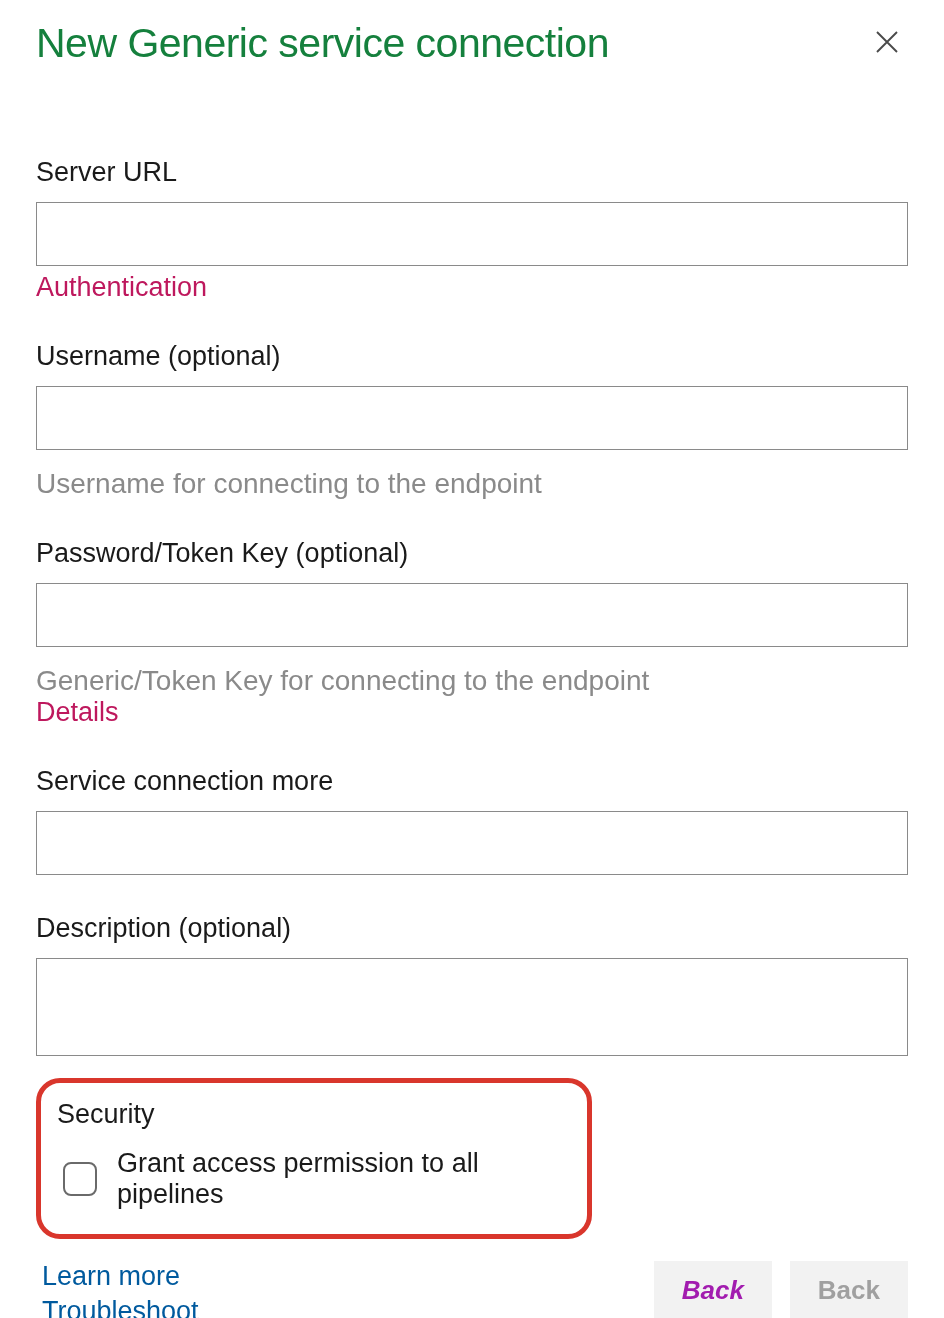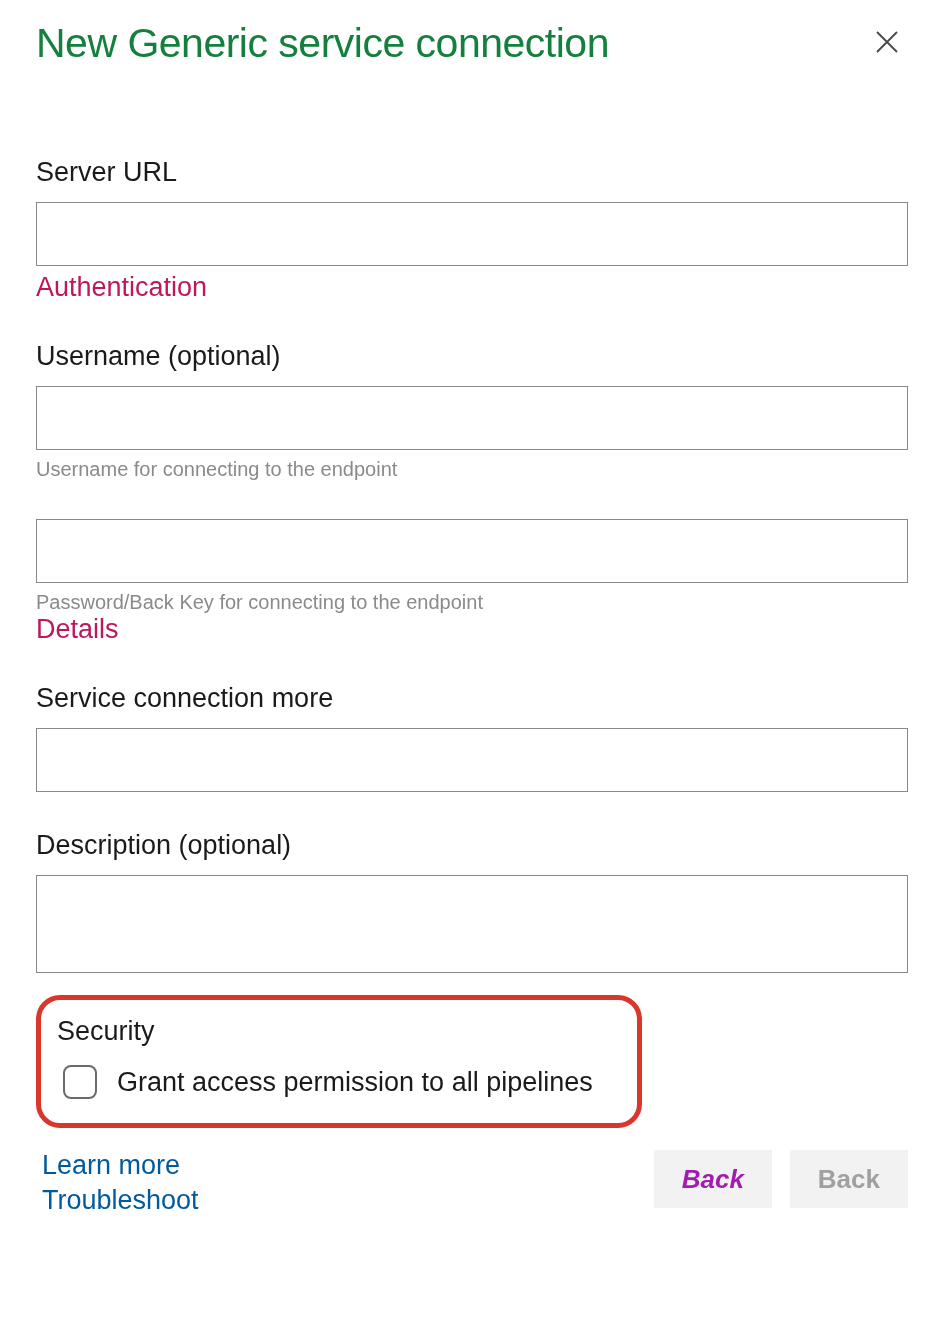--- a/index.html
+++ b/index.html
@@ -69,35 +69,35 @@
       height: 98px;
       border: 1px solid #8a8a8a;
       background: #ffffff;
       font-size: 24px;
       padding: 10px 12px;
       outline: none;
       resize: none;
       font-family: inherit;
     }
     .help-text {
-      font-size: 20px;
+      font-size: 28px;
       color: #8a8a8a;
-      margin-top: 8px;
+      margin-top: 18px;
     }
     .section-tight {
       margin-top: 2px;
       margin-bottom: 38px;
     }
     .security-highlight {
       border: 5px solid #d9362c;
       border-radius: 24px;
       padding: 16px 16px 24px 16px;
       margin-top: 8px;
       margin-bottom: 22px;
-      width: 606px;
+      width: 556px;
     }
     .security-title {
       font-size: 27px;
       font-weight: 400;
       color: #1a1a1a;
       margin-bottom: 18px;
     }
     .checkbox-row {
       display: flex;
       align-items: center;
@@ -177,22 +177,23 @@
 
 <div class="section-header section-tight" style="margin-top:6px;">Authentication</div>
 
 <div class="field-group">
   <label class="field-label">Username (optional)</label>
   <input type="text" class="text-input" value="" style="">
   <div class="help-text">Username for connecting to the endpoint</div>
 </div>
 
 <div class="field-group" style="margin-bottom:0;">
+  <label class="field-label">Password/Token Key (optional)</label>
   <input type="password" class="text-input" value="" style="">
-  <div class="help-text">Password/Back Key for connecting to the endpoint</div>
+  <div class="help-text">Generic/Token Key for connecting to the endpoint</div>
 </div>
 
 <div class="section-header section-tight" style="margin-top:0;">Details</div>
 
 <div class="field-group">
   <label class="field-label">Service connection more</label>
   <input type="text" class="text-input" value="" style="">
 </div>
 
 <div class="field-group" style="margin-bottom:18px;">

